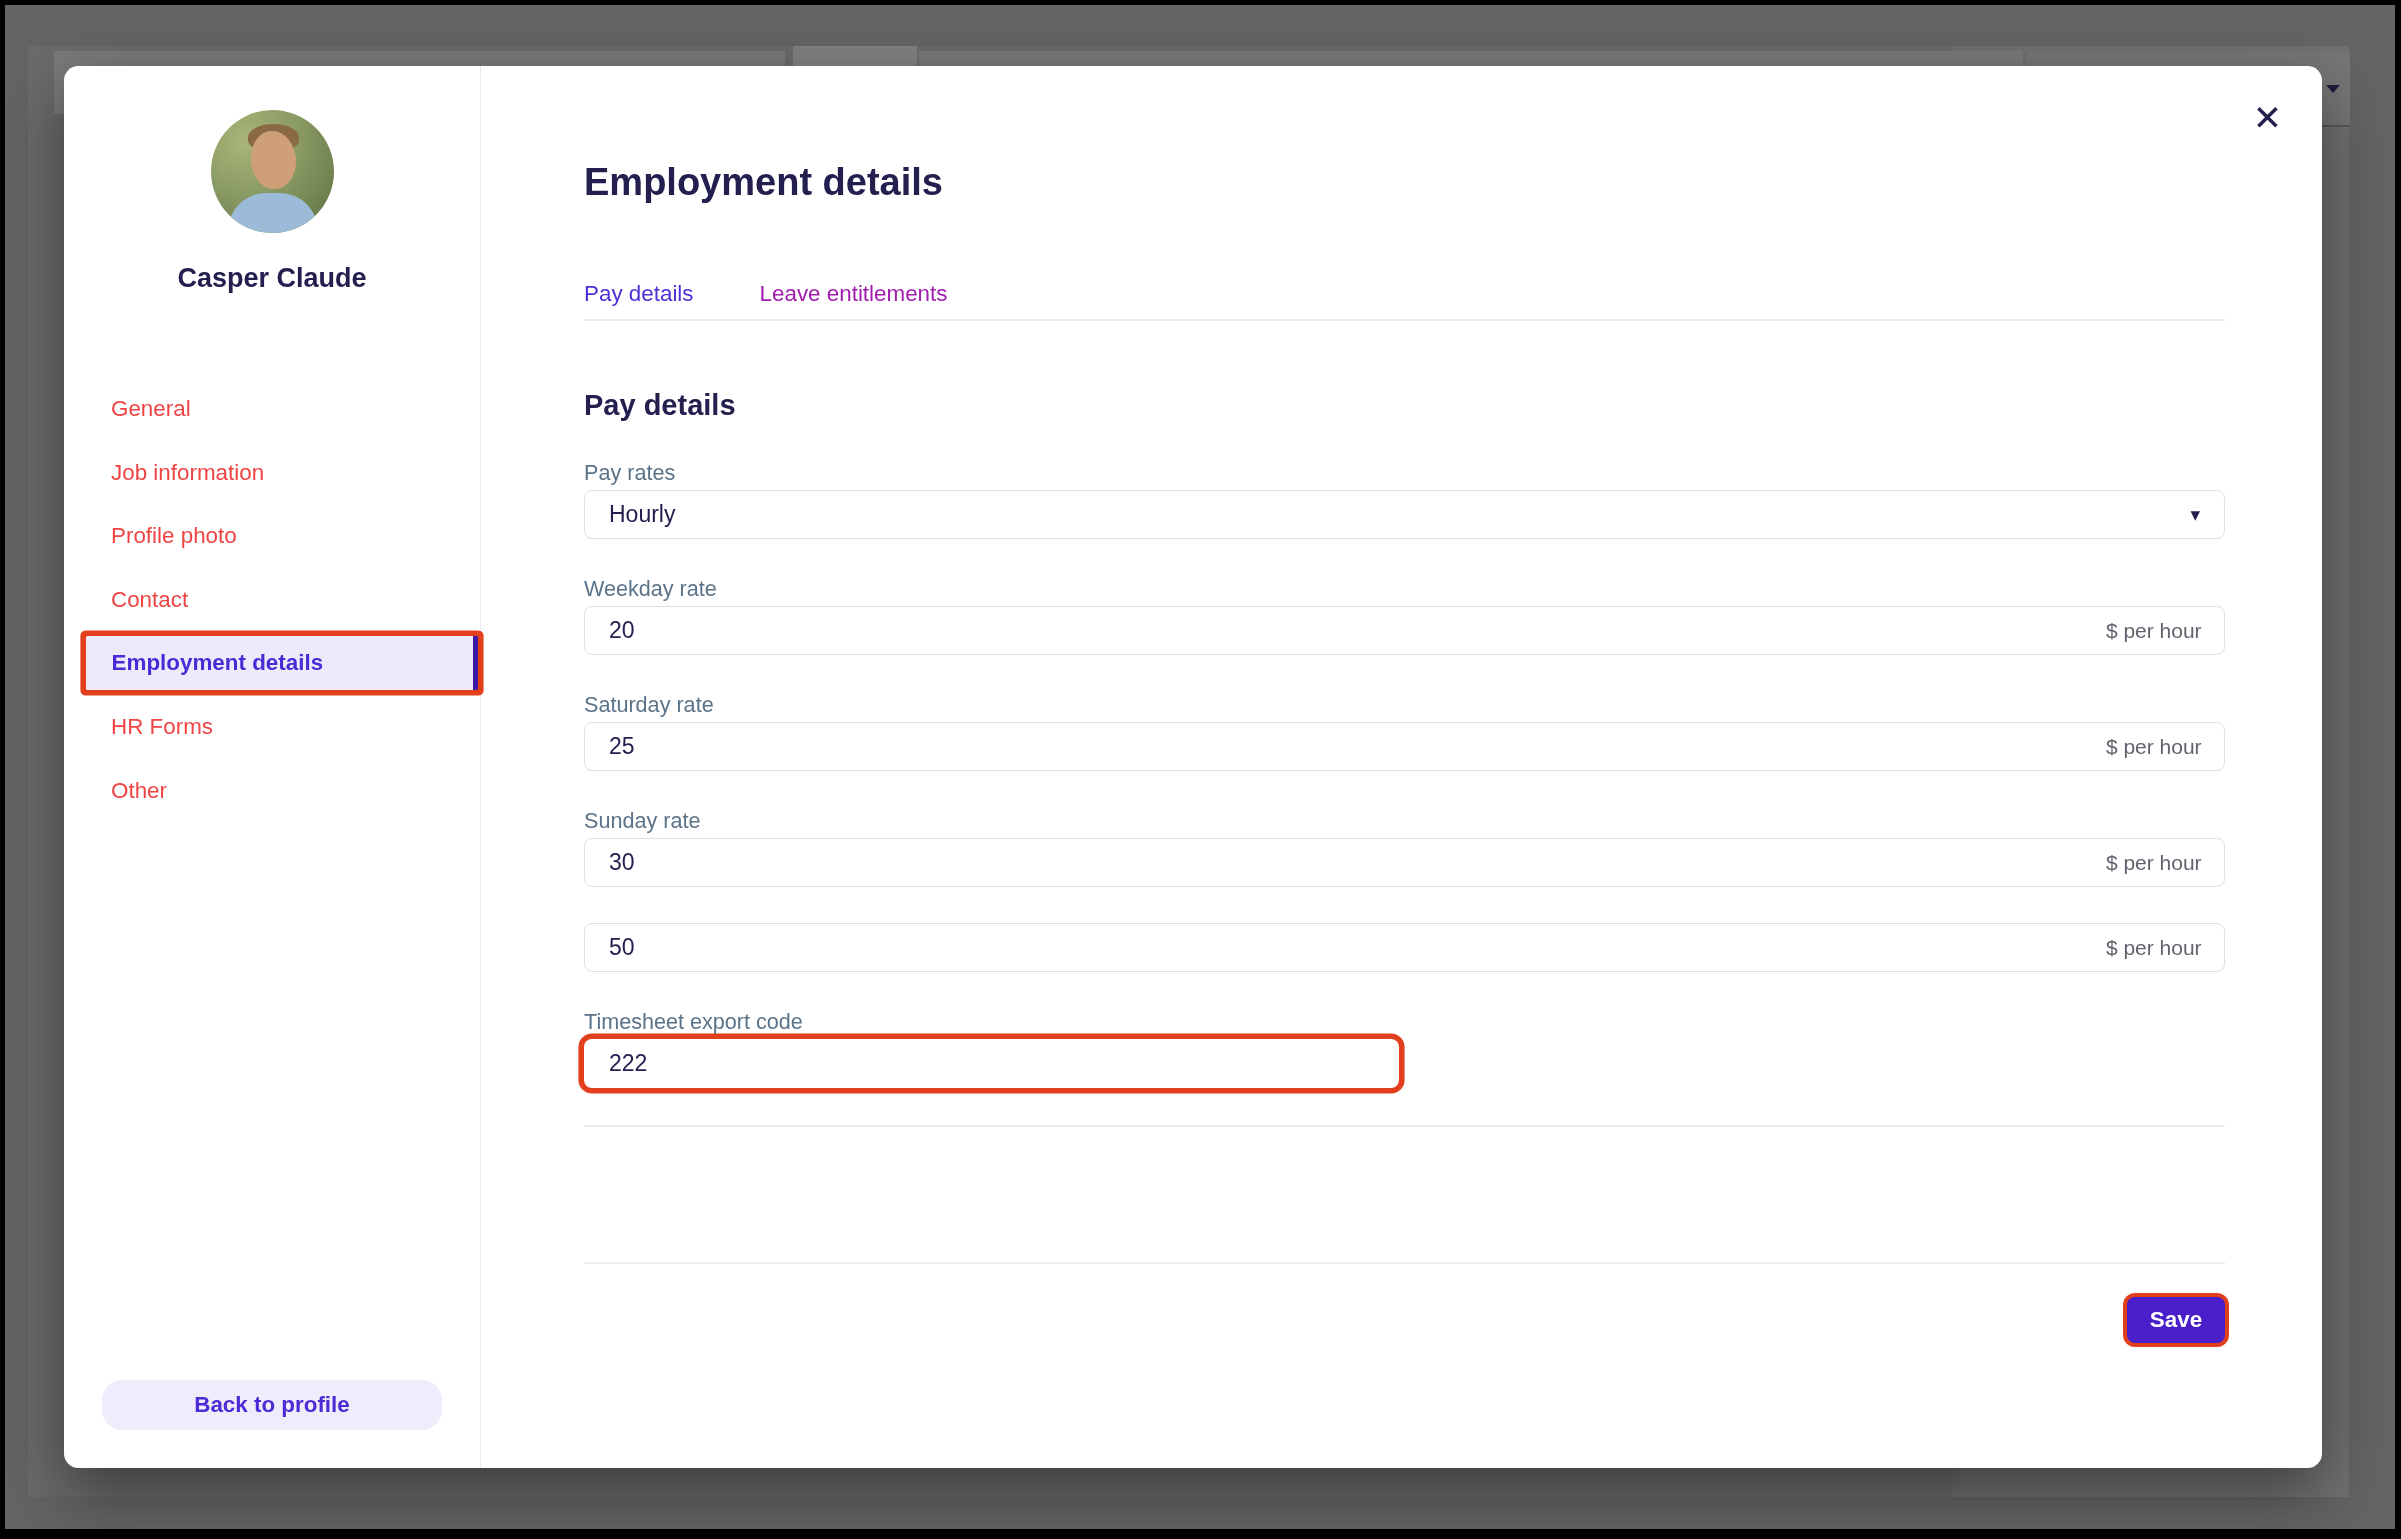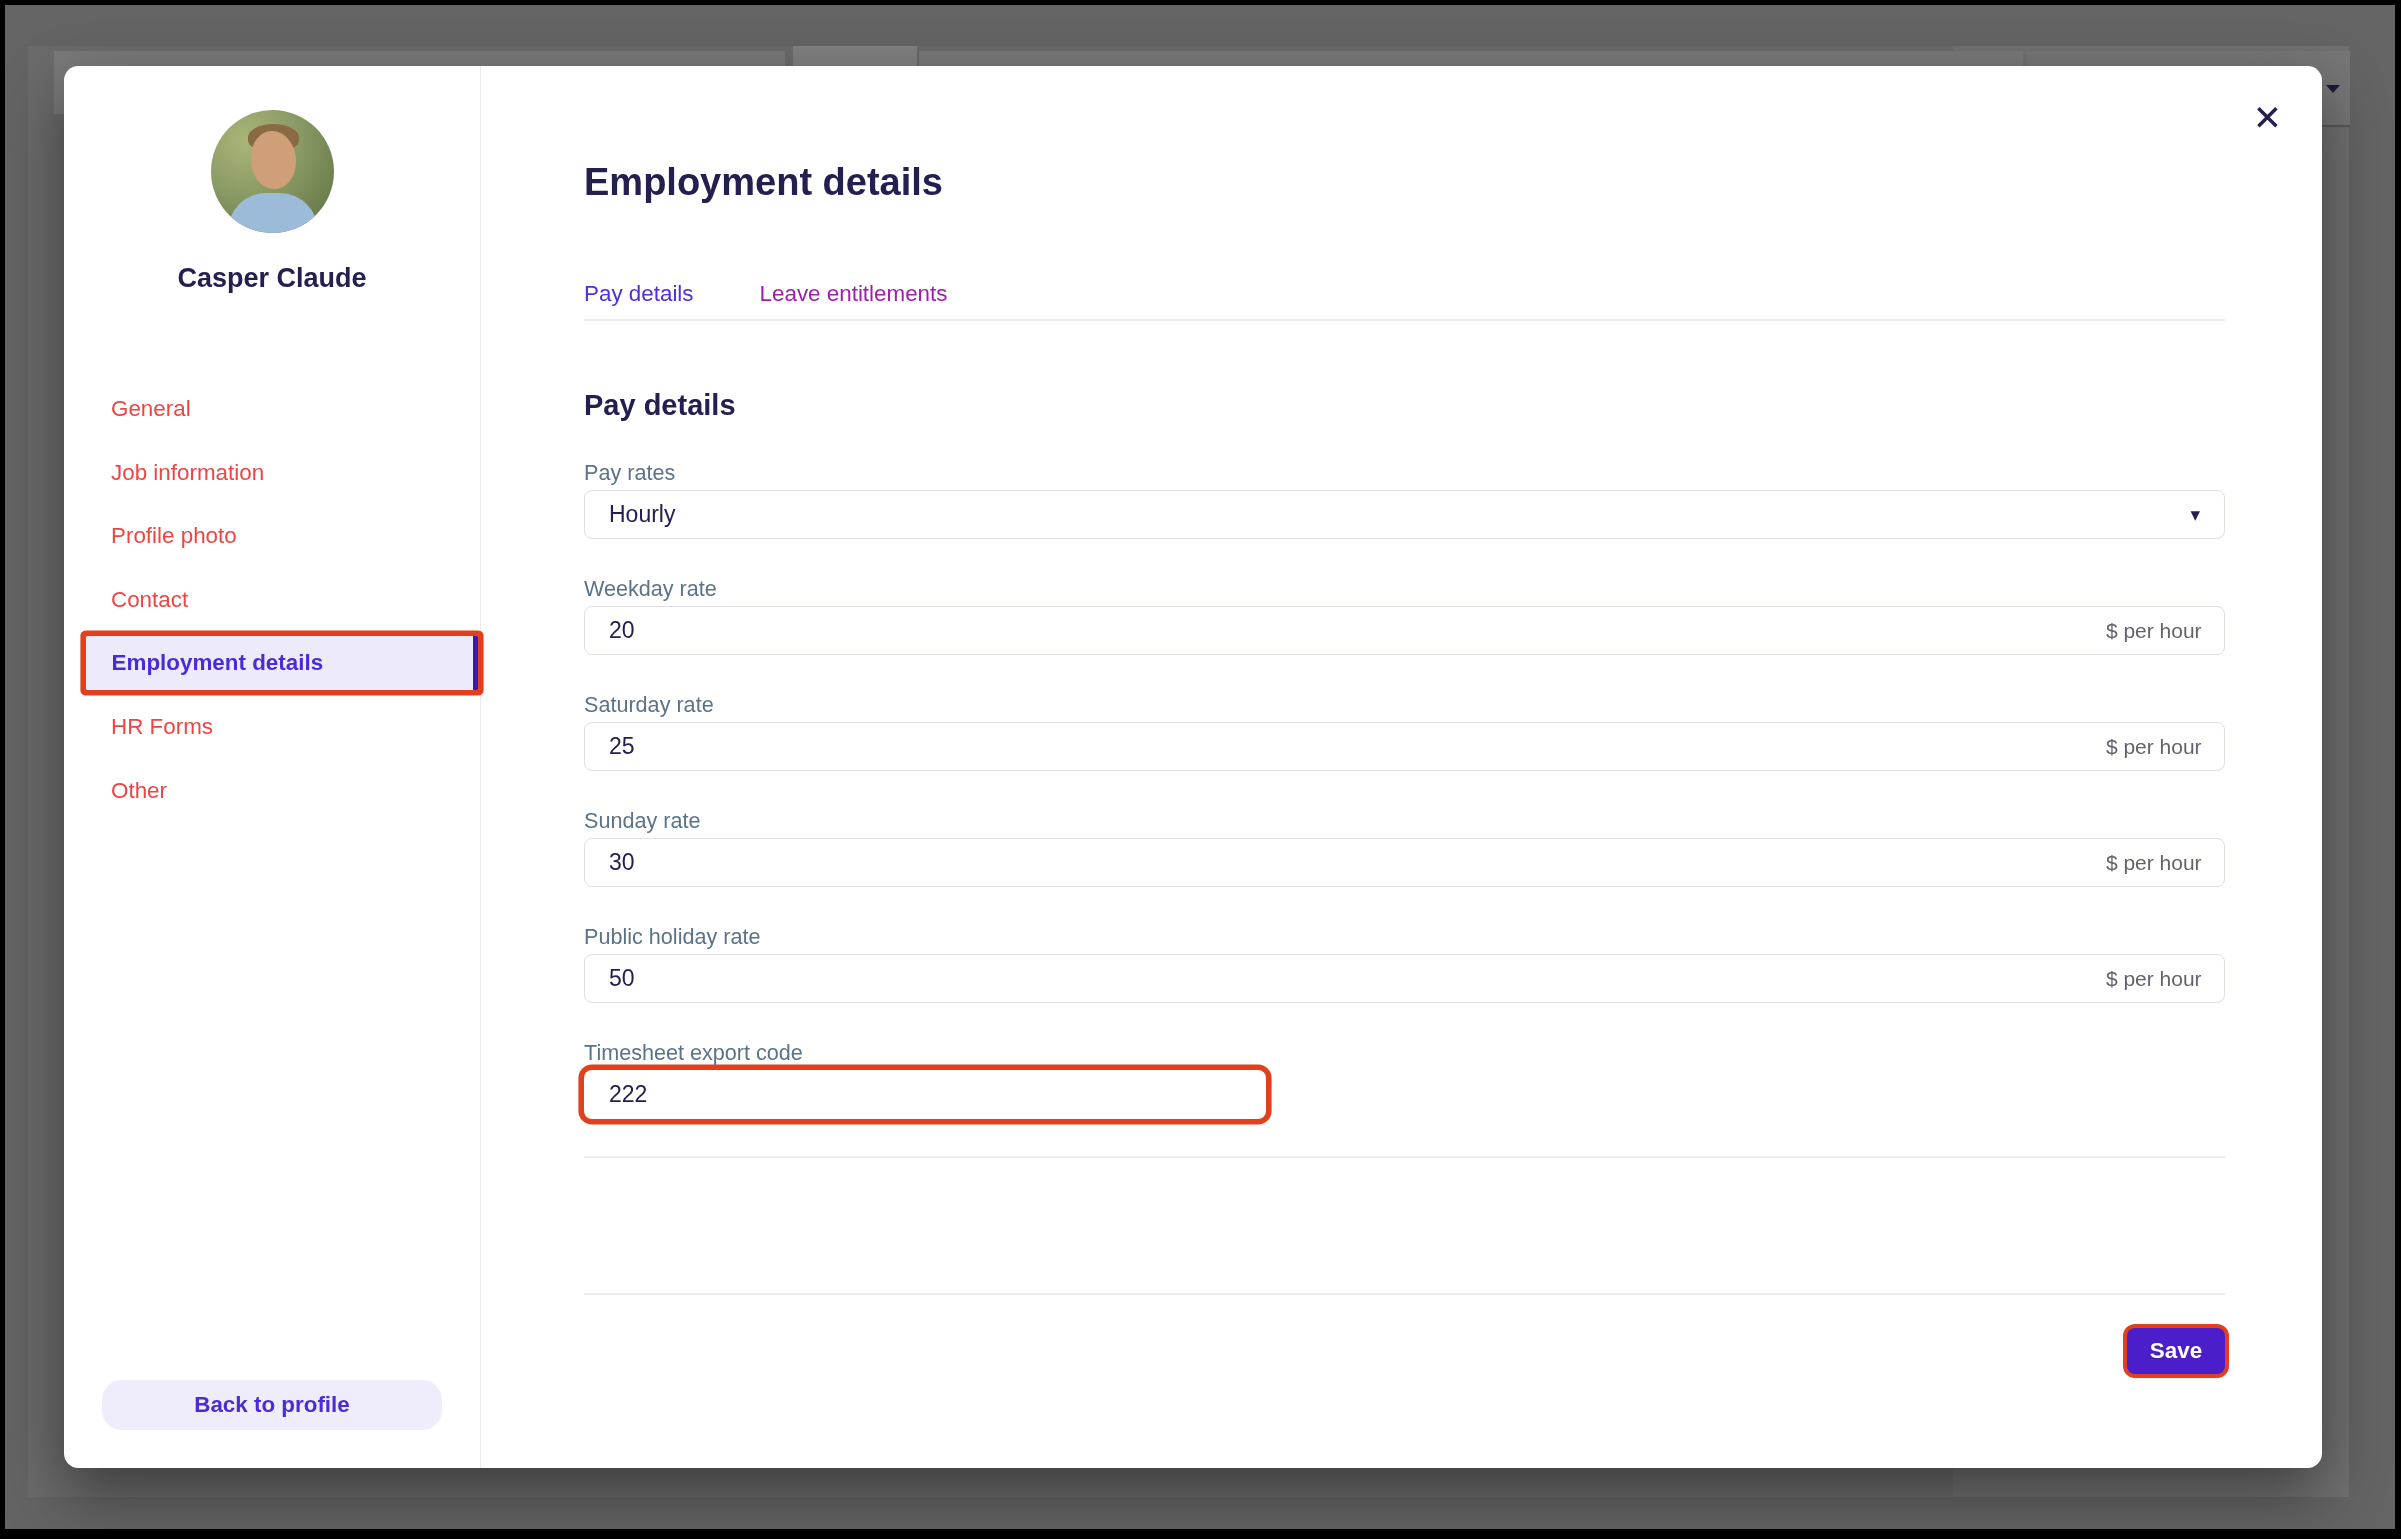--- a/index.html
+++ b/index.html
@@ -123,21 +123,21 @@
   }
   .field-value, .field input {
     font-size:23px; color:#232050; padding-left:24px;
     font-family:inherit;
   }
   .field input { border:none; outline:none; background:transparent; flex:1; height:100%; }
   .suffix { margin-left:auto; padding-right:22.4px; font-size:21px; color:#63636e; white-space:nowrap; }
   .select-caret { margin-left:auto; padding-right:24px; font-size:19px; color:#232050; }
   .field.select { cursor:pointer; }
   .field.highlight {
-    width:682px;
+    width:815px;
     border-color:transparent;
     box-shadow:0 0 0 5.6px #e2401d;
   }
   hr.rule { border:none; border-top:2.4px solid #ededf0; }
   hr.rule-1 { margin-top:37px; }
   hr.rule-2 { margin-top:135px; }
   .footer { margin-top:33px; display:flex; justify-content:flex-end; }
   .save-btn {
     height:46px; min-width:98px; padding:0 8px;
     background:#4a1ec9; color:#fff;
@@ -227,21 +227,20 @@
 
       <div class="form-group">
         <label class="form-label">Sunday rate</label>
         <div class="field">
           <input value="30" style="">
           <span class="suffix">$ per hour</span>
         </div>
       </div>
 
       <div class="form-group">
-        <label class="form-label">Public holiday rate</label>
         <div class="field">
           <input value="50" style="">
           <span class="suffix">$ per hour</span>
         </div>
       </div>
 
       <div class="form-group">
         <label class="form-label">Timesheet export code</label>
         <div class="field highlight">
           <input value="222" style="">

